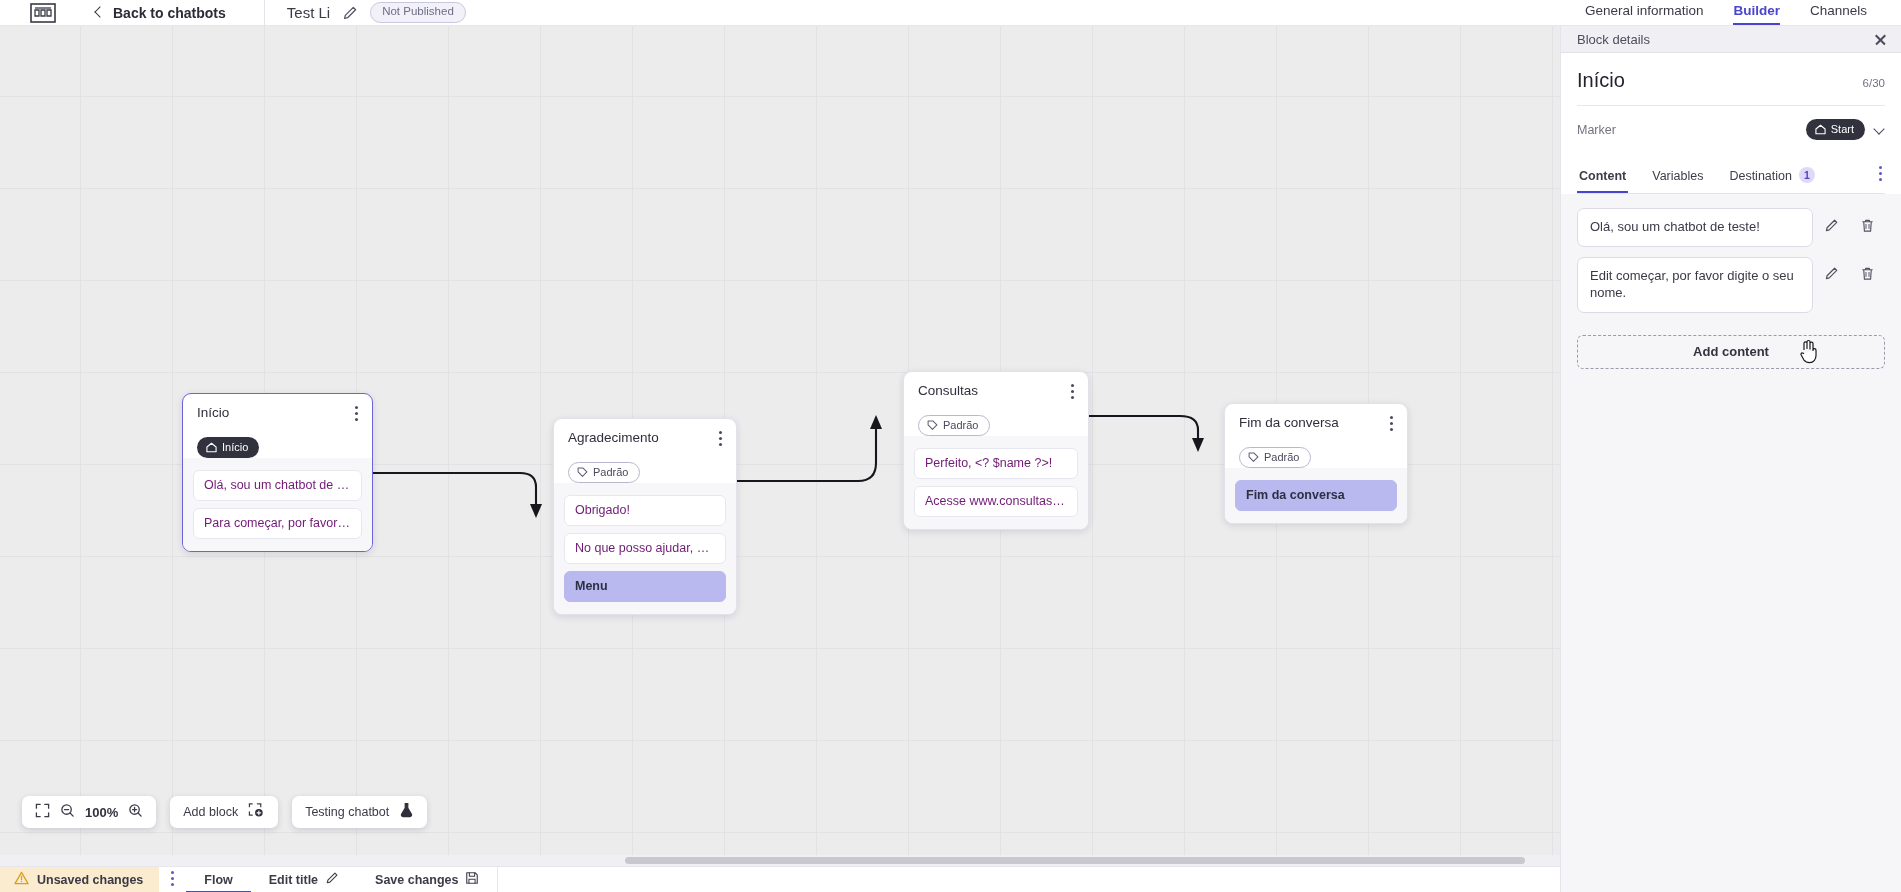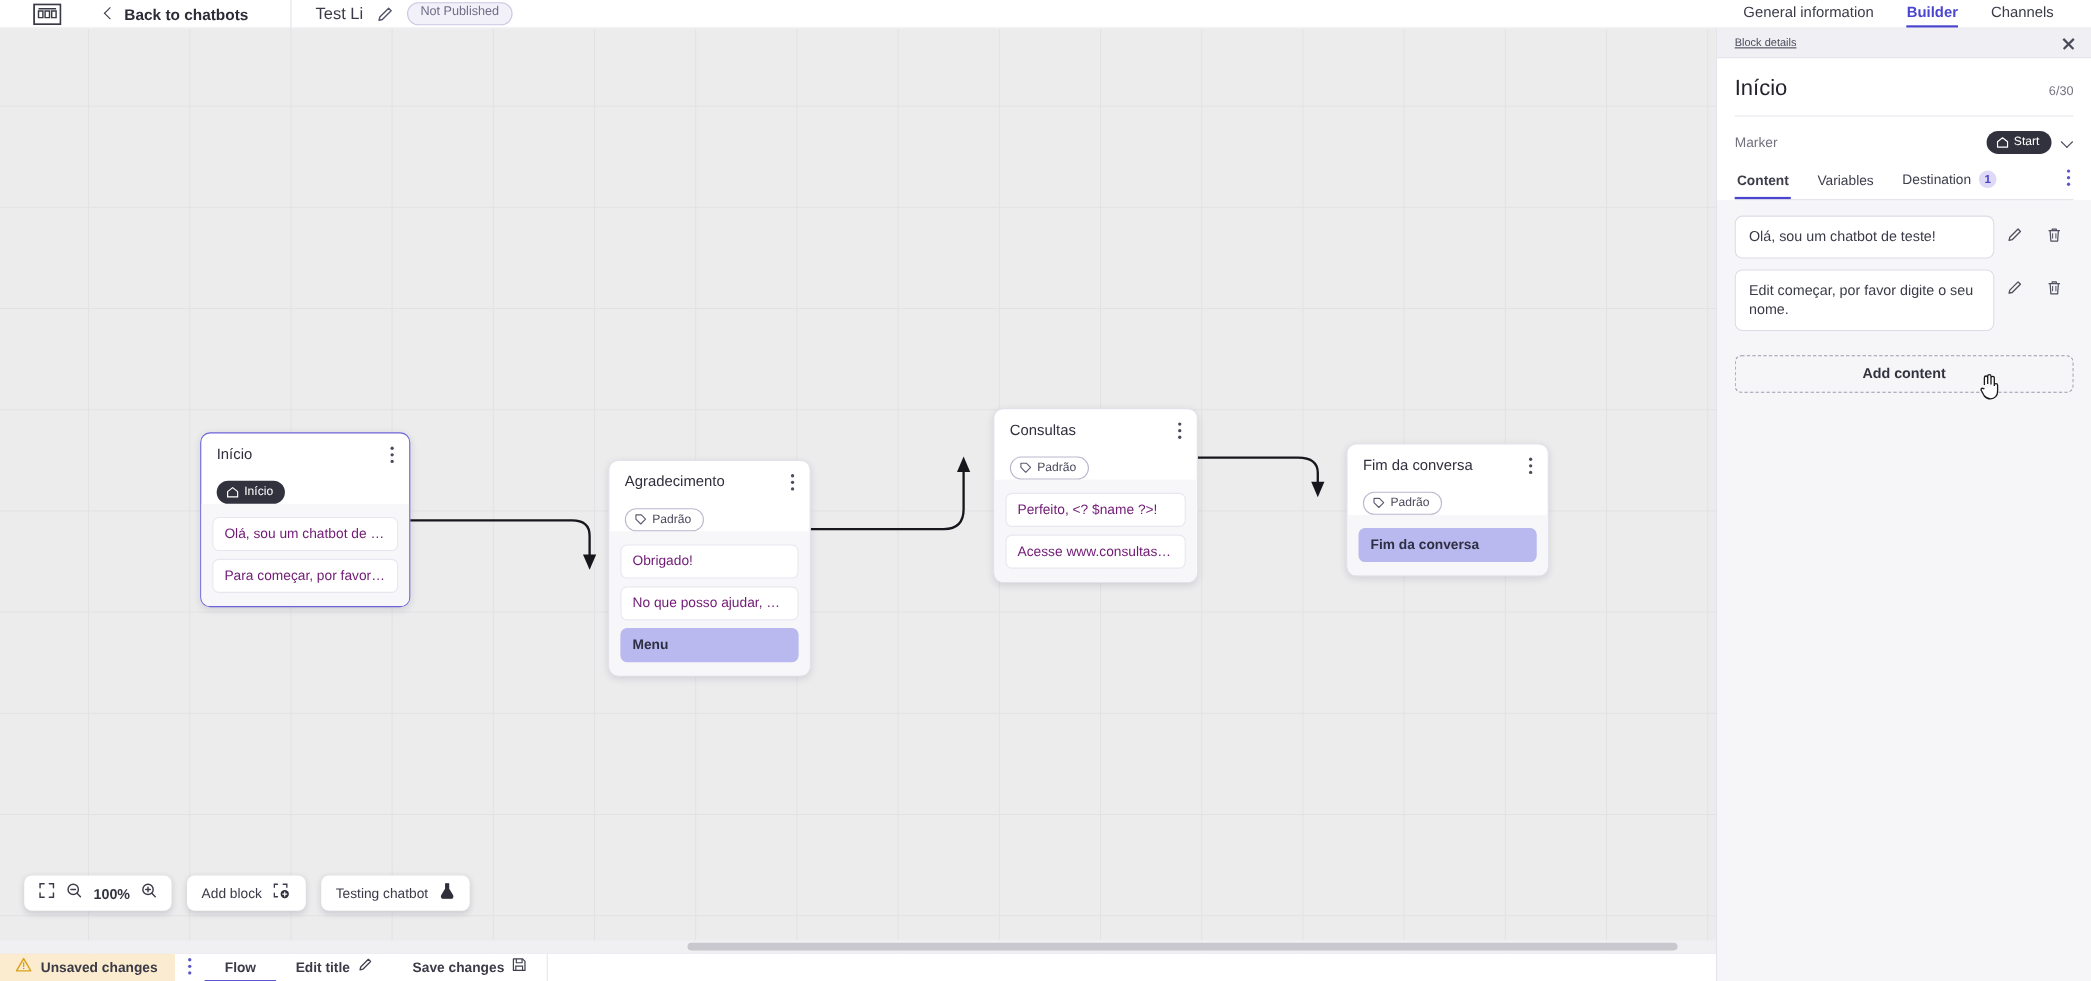--- a/index.html
+++ b/index.html
@@ -162,21 +162,21 @@
   .panel {
     position: absolute; top: 26px; right: 0; width: 341px; height: 866px;
     background: #f6f6f9; border-left: 1px solid #e4e4ec;
     display: flex; flex-direction: column; z-index: 35;
   }
   .panel-topbar {
     height: 27px; background: #efeff4; border-bottom: 1px solid #e1e1ea;
     display: flex; align-items: center; justify-content: space-between;
     padding: 0 14px 0 16px;
   }
-  .panel-topbar .lbl { font-size: 10px; color: #4d4d5c; text-decoration: underline; }
+  .panel-topbar .lbl { font-size: 13px; color: #4d4d5c; }
   .x-ic { width: 13px; height: 13px; position: relative; }
   .x-ic::before, .x-ic::after {
     content: ""; position: absolute; left: 0; top: 6px; width: 13px; height: 1.5px;
     background: #4a4a59;
   }
   .x-ic::before { transform: rotate(45deg); }
   .x-ic::after  { transform: rotate(-45deg); }
 
   .panel-inner { padding: 0 16px; background: #ffffff; }
   .blk-title-row {
@@ -198,21 +198,21 @@
     width: 7px; height: 7px; border-right: 1.6px solid #4a4a59;
     border-bottom: 1.6px solid #4a4a59; transform: rotate(45deg);
   }
   .panel-tabs {
     display: flex; align-items: flex-end; gap: 22px;
     border-bottom: 1px solid #e3e3ea; padding-left: 0; position: relative;
   }
   .ptab {
     font-size: 12.5px; color: #3d3d4b; padding: 3px 2px 8px;
     border-bottom: 2.5px solid transparent; white-space: nowrap;
-    display: flex; align-items: center; gap: 7px;
+    display: flex; align-items: flex-end; gap: 7px; margin-top: 12px;
   }
   .ptab.active { font-weight: bold; border-bottom-color: #4a45cf; }
   .dest-badge {
     background: #ded9f6; color: #4a45cf; border-radius: 50%;
     width: 16px; height: 16px; font-size: 10.5px; font-weight: bold;
     display: flex; align-items: center; justify-content: center;
   }
   .ptab-kebab {
     position: absolute; right: 2px; bottom: 9px; width: 4px;
   }

